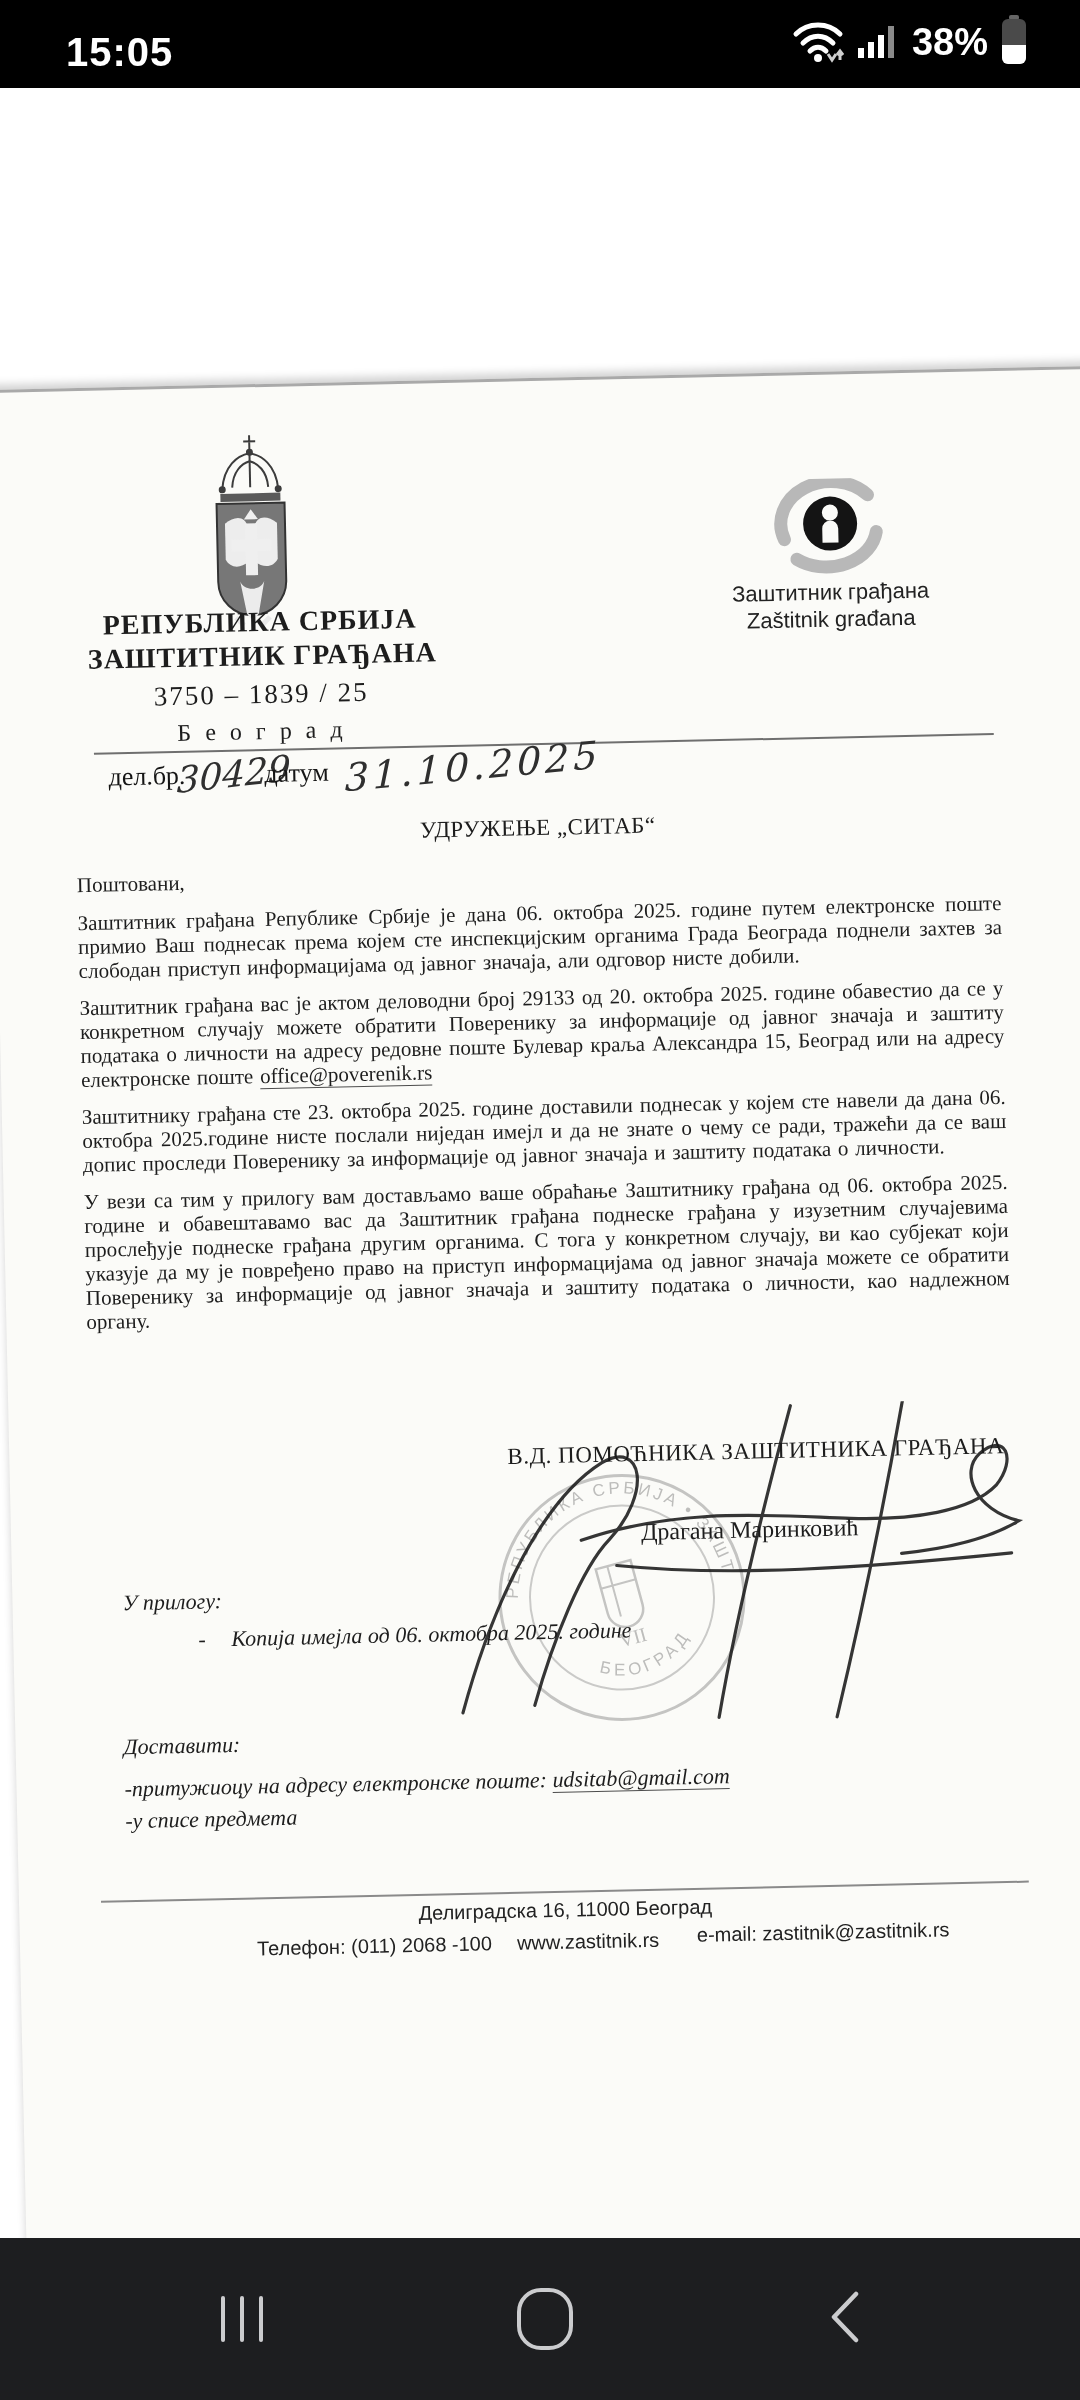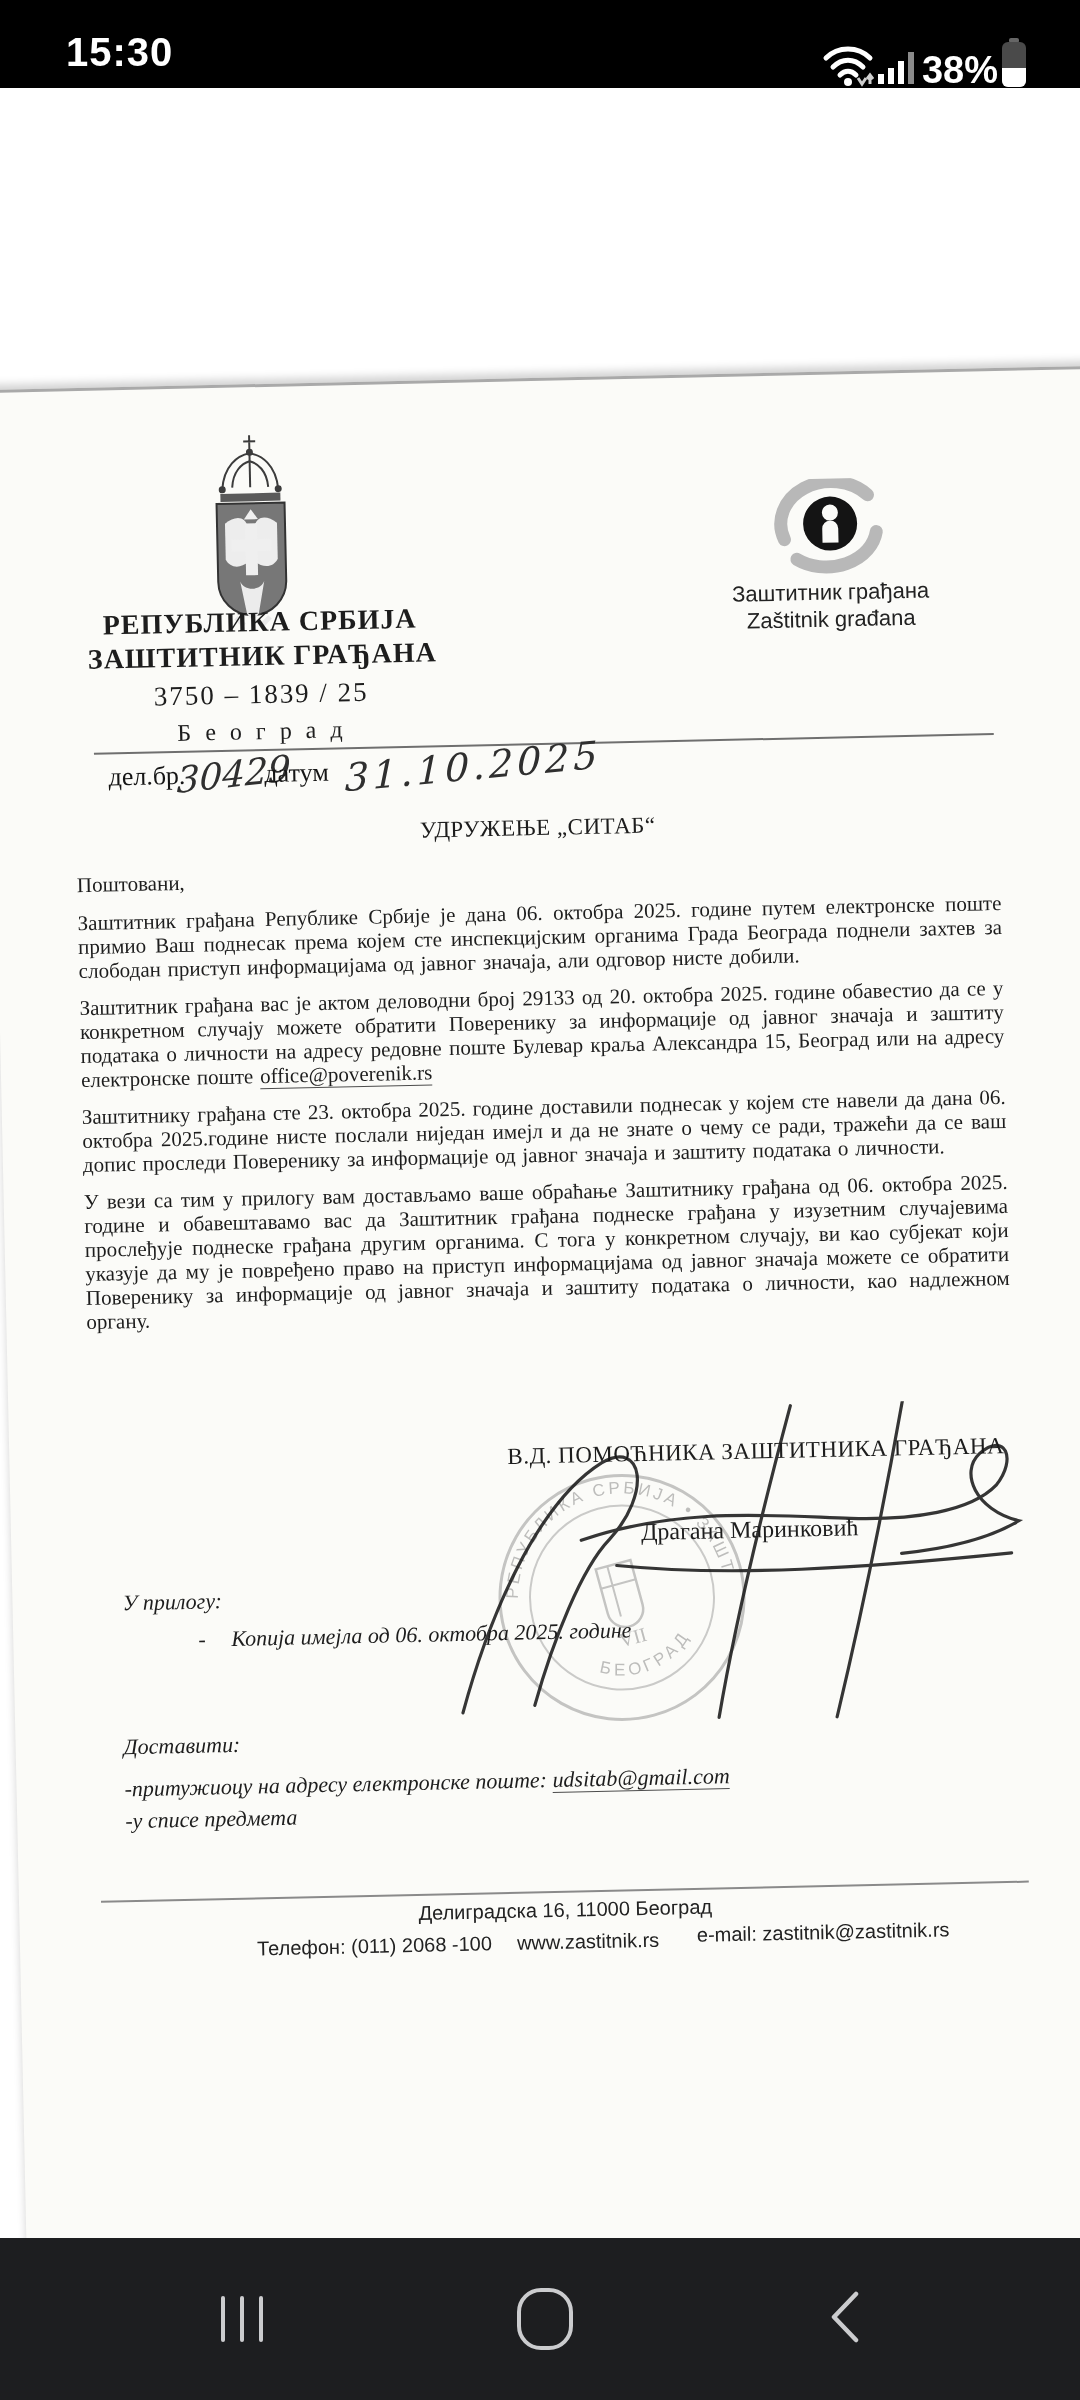--- a/index.html
+++ b/index.html
@@ -3,21 +3,21 @@
 <meta charset="utf-8">
 <style>
   html,body{margin:0;padding:0;}
   body{
     width:1080px;height:2400px;position:relative;overflow:hidden;
     background:#000;font-family:"Liberation Serif",serif;
   }
   
   .status-bar{position:absolute;left:0;top:0;width:1080px;height:88px;background:#000;}
   .sb-time{position:absolute;left:66px;top:30px;color:#fff;font:600 40px "Liberation Sans",sans-serif;letter-spacing:1px;}
-  .sb-right{position:absolute;right:52px;top:40px;height:52px;display:flex;align-items:flex-end;gap:2px;}
+  .sb-right{position:absolute;right:52px;top:16px;height:52px;display:flex;align-items:center;gap:12px;}
   .sb-batt-pct{color:#fff;font:600 38px "Liberation Sans",sans-serif;}
   
   .screen{position:absolute;left:0;top:88px;width:1080px;height:2150px;background:#ffffff;overflow:hidden;}
   .page{
     position:absolute;left:-14px;top:302px;width:1116px;height:2050px;
     background:#fbfbf8;border-top:3px solid #a9a9a9;
     box-shadow:0 -5px 9px rgba(0,0,0,.18);
     transform:rotate(-1.25deg);transform-origin:0 0;color:#1d1d1d;
   }
   .abs{position:absolute;}
@@ -65,21 +65,21 @@
   .recents{left:142px;display:flex;gap:15px;}
   .recents i{display:block;width:4px;height:46px;background:#cbccce;border-radius:2px;}
   .homeo{left:445px;}
   .homeo i{display:block;width:48px;height:54px;border:4px solid #cbccce;border-radius:24px;}
   .backb{left:745px;}
 </style>
 </head>
 <body>
 
 <div class="status-bar">
-  <div class="sb-time">15:30</div>
+  <div class="sb-time">15:05</div>
   <div class="sb-right">
     <span>
       <svg width="52" height="48" viewBox="0 0 52 48">
         <path d="M4 18 C16 6 36 6 48 18" stroke="#fff" stroke-width="5" fill="none" stroke-linecap="round"></path>
         <path d="M11 27 C20 18 32 18 41 27" stroke="#fff" stroke-width="5" fill="none" stroke-linecap="round"></path>
         <path d="M18 35 C23 30 29 30 34 35" stroke="#fff" stroke-width="5" fill="none" stroke-linecap="round"></path>
         <circle cx="26" cy="42" r="4" fill="#fff"></circle>
         <path d="M36 38 l4 6 l4 -6" stroke="#cfcfcf" stroke-width="3" fill="none"></path>
         <path d="M48 44 l0 -8 M45 39 l3 -4 l3 4" stroke="#cfcfcf" stroke-width="3" fill="none"></path>
       </svg>

